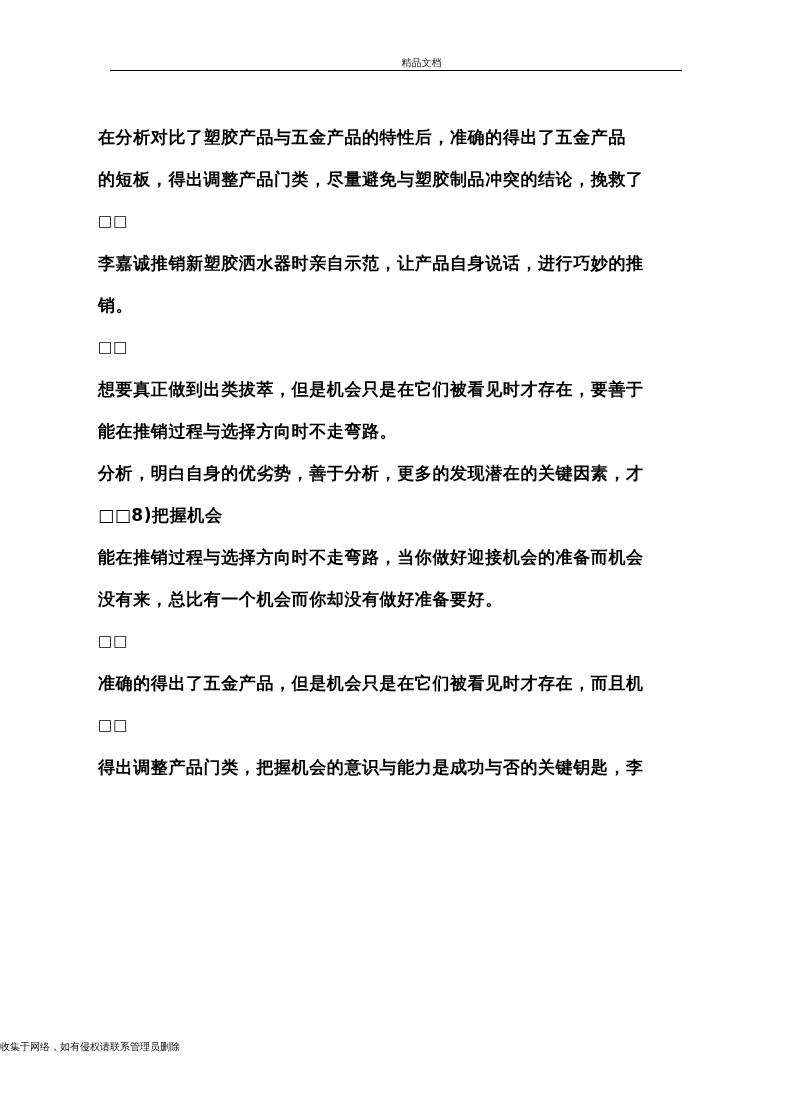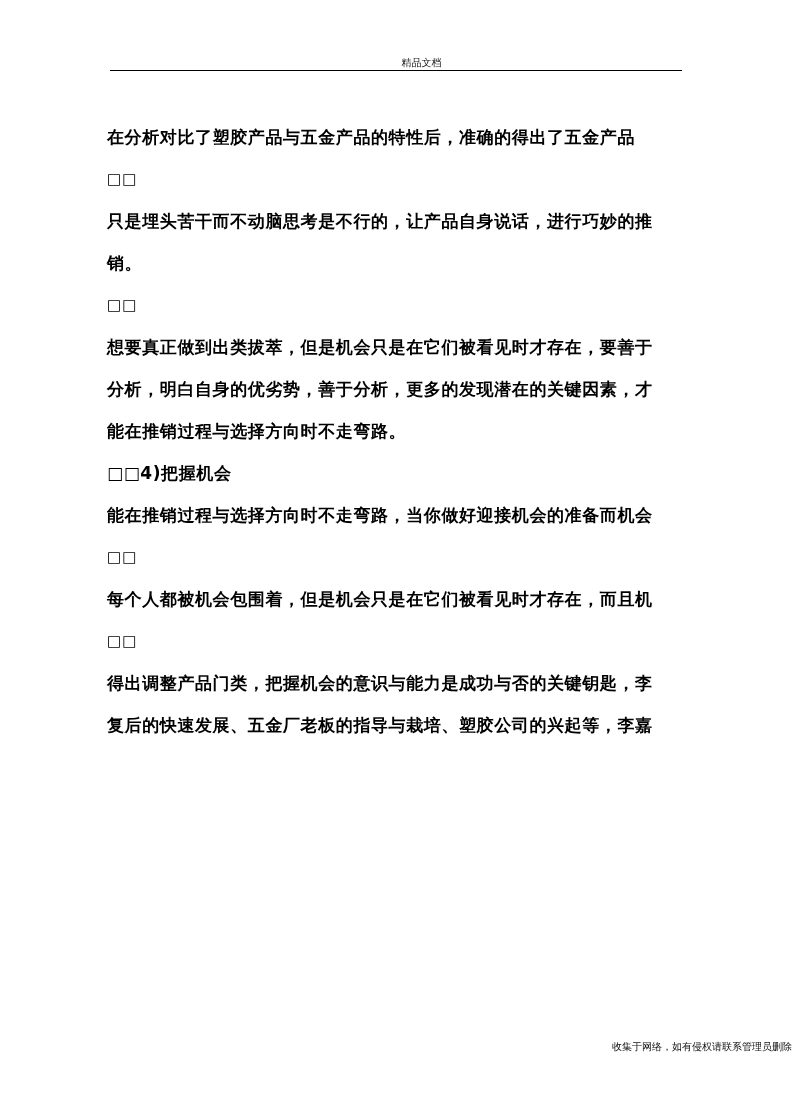--- a/index.html
+++ b/index.html
@@ -1,41 +1,42 @@
 <!DOCTYPE html>
 <html><head>
   <meta charset="utf-8">
   <style>
     html, body { margin: 0; padding: 0; background: #ffffff; }
     body { width: 792px; height: 1120px; position: relative; overflow: hidden; font-family: "DejaVu Sans", "Liberation Sans", sans-serif; color: #000; }
     .header-title { position: absolute; top: 56px; left: 0; width: 787px; text-align: center; font-size: 10px; color: #111; padding-left: 28px; }
     .header-rule { position: absolute; top: 70px; left: 110px; width: 572px; height: 1px; background: #000; }
-    .content { position: absolute; top: 116px; left: 107px; width: 570px; }
+    .content { position: absolute; top: 116px; left: 98px; width: 570px; }
     .line { font-size: 17px; font-weight: bold; line-height: 42px; height: 42px; white-space: nowrap; letter-spacing: 0.6px; }
     .line.sq { font-weight: normal; font-size: 15px; letter-spacing: 1px; }
     .line.heading { font-weight: bold; }
-    .footer { position: absolute; top: 1040px; left: 0; width: 792px; text-align: right; font-size: 10px; color: #111; }
+    .footer { position: absolute; top: 1040px; left: 0; width: 792px; text-align: left; font-size: 10px; color: #111; }
   </style>
 </head>
 <body>
 
 <div class="header-title">精品文档</div>
 <div class="header-rule"></div>
 
 <div class="content">
   <div class="line">在分析对比了塑胶产品与五金产品的特性后，准确的得出了五金产品</div>
+  <div class="line">的短板，得出调整产品门类，尽量避免与塑胶制品冲突的结论，挽救了</div>
   <div class="line sq">□□</div>
-  <div class="line">只是埋头苦干而不动脑思考是不行的，让产品自身说话，进行巧妙的推</div>
+  <div class="line">李嘉诚推销新塑胶洒水器时亲自示范，让产品自身说话，进行巧妙的推</div>
   <div class="line">销。</div>
   <div class="line sq">□□</div>
   <div class="line">想要真正做到出类拔萃，但是机会只是在它们被看见时才存在，要善于</div>
+  <div class="line">能在推销过程与选择方向时不走弯路。</div>
   <div class="line">分析，明白自身的优劣势，善于分析，更多的发现潜在的关键因素，才</div>
-  <div class="line">能在推销过程与选择方向时不走弯路。</div>
-  <div class="line heading">□□4)把握机会</div>
+  <div class="line heading">□□8)把握机会</div>
   <div class="line">能在推销过程与选择方向时不走弯路，当你做好迎接机会的准备而机会</div>
+  <div class="line">没有来，总比有一个机会而你却没有做好准备要好。</div>
   <div class="line sq">□□</div>
-  <div class="line">每个人都被机会包围着，但是机会只是在它们被看见时才存在，而且机</div>
+  <div class="line">准确的得出了五金产品，但是机会只是在它们被看见时才存在，而且机</div>
   <div class="line sq">□□</div>
   <div class="line">得出调整产品门类，把握机会的意识与能力是成功与否的关键钥匙，李</div>
-  <div class="line">复后的快速发展、五金厂老板的指导与栽培、塑胶公司的兴起等，李嘉</div>
 </div>
 
 <div class="footer">收集于网络，如有侵权请联系管理员删除</div>
 
 </body></html>

